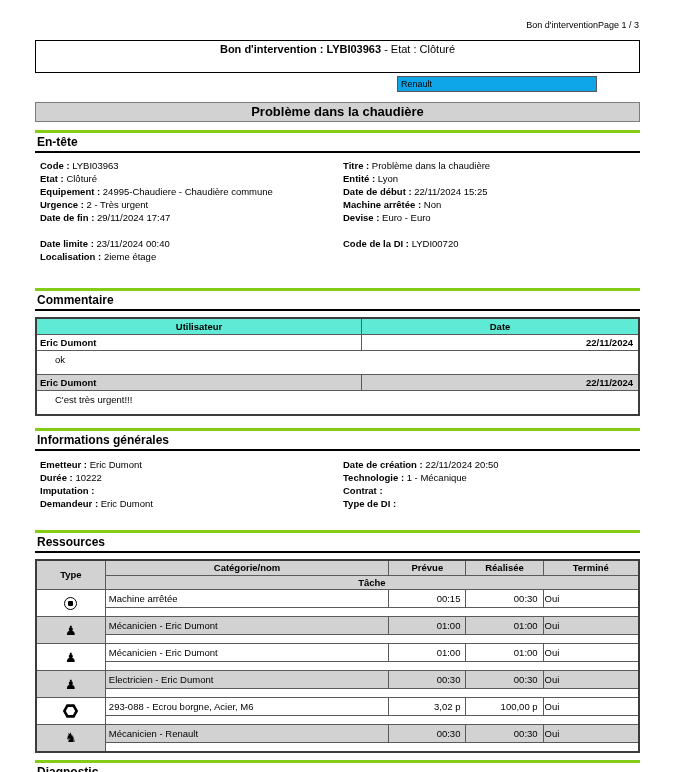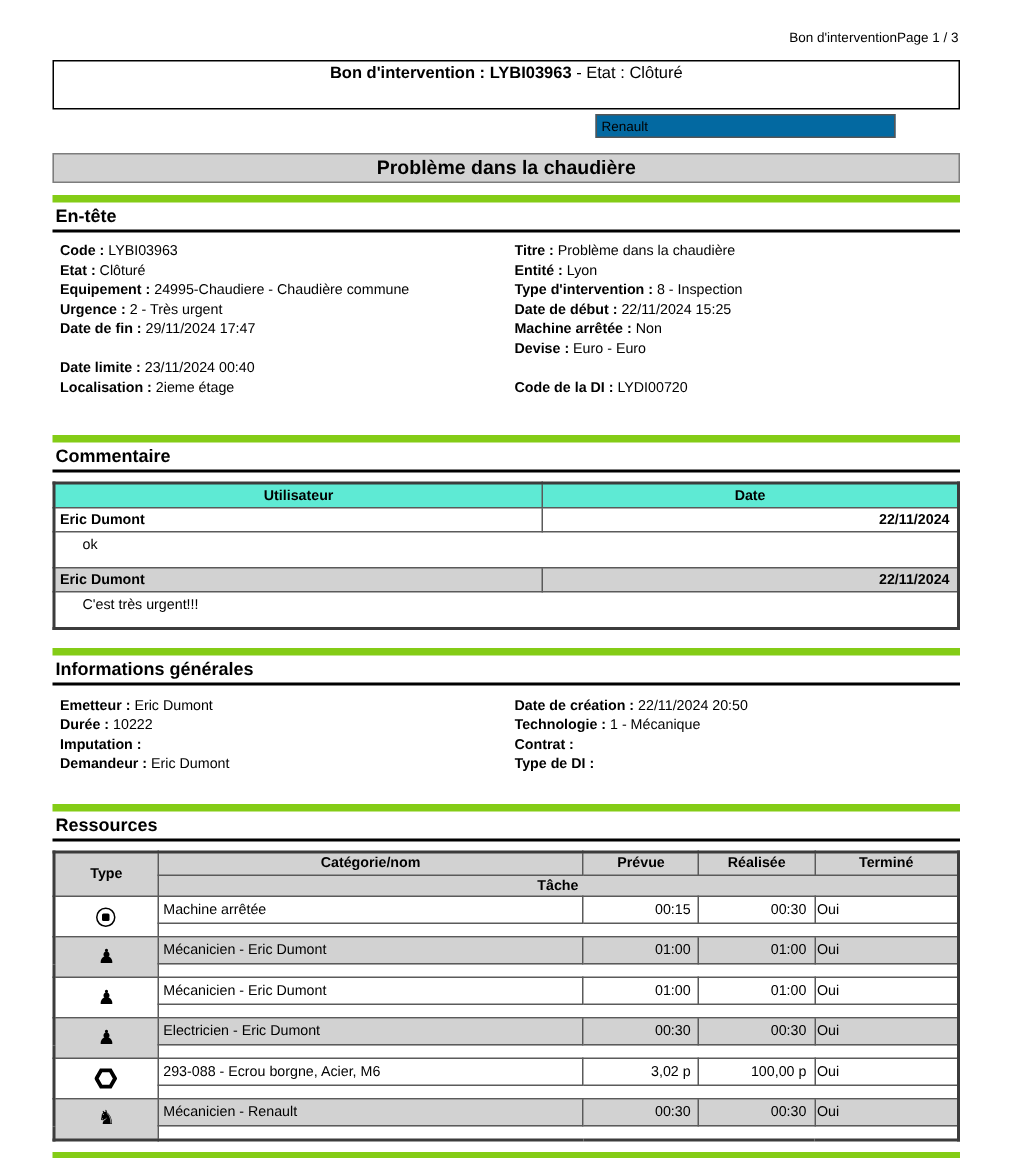--- a/index.html
+++ b/index.html
@@ -17,30 +17,30 @@
   .titlebox {
     margin-top:9px; border:1px solid #000; height:33px; line-height:17px;
     text-align:center; font-size:11px;
   }
   .titlebox b { font-size:11px; }
 
   .clientbox-wrap { height:19px; margin-top:3px; }
   .clientbox {
     display:block; margin-left:362px; width:200px; height:16px;
     border:1px solid #555; font-family:"Liberation Sans", sans-serif;
-    font-size:9px; padding:0 0 0 3px; background:#0369a1;
+    font-size:9px; padding:0 0 0 3px; background:#0ea5e9;
   }
 
   .subjectbar {
     margin-top:7px; background:#d2d2d2; border:1px solid #7d7d7d;
     height:20px; line-height:18px; text-align:center;
     font-weight:bold; font-size:13px;
   }
 
-  .sect { border-top:5px solid #84cc16; padding-top:2px; }
+  .sect { border-top:3px solid #84cc16; padding-top:2px; }
   .sect h2 {
     margin:0; font-size:12px; font-weight:bold;
     border-bottom:2px solid #000; padding:0 2px 2px 2px;
   }
   .mt-a { margin-top:8px; }
   .mt-b { margin-top:25px; }
   .mt-c { margin-top:12px; }
   .mt-d { margin-top:20px; }
   .mt-e { margin-top:7px; }
 
@@ -105,21 +105,20 @@
         <div class="fline"><b>Equipement : </b>24995-Chaudiere - Chaudière commune</div>
         <div class="fline"><b>Urgence : </b>2 - Très urgent</div>
         <div class="fline"><b>Date de fin : </b>29/11/2024 17:47</div>
         <div class="fline">&nbsp;</div>
         <div class="fline"><b>Date limite : </b>23/11/2024 00:40</div>
         <div class="fline"><b>Localisation : </b>2ieme étage</div>
       </div>
     <div class="fcol-r" id="entete-right">
         <div class="fline"><b>Titre : </b>Problème dans la chaudière</div>
         <div class="fline"><b>Entité : </b>Lyon</div>
-        <div class="fline"><b>Type d'intervention : </b>8 - Inspection</div>
         <div class="fline"><b>Date de début : </b>22/11/2024 15:25</div>
         <div class="fline"><b>Machine arrêtée : </b>Non</div>
         <div class="fline"><b>Devise : </b>Euro - Euro</div>
         <div class="fline">&nbsp;</div>
         <div class="fline"><b>Code de la DI : </b>LYDI00720</div>
       </div>
   </div>
 
   <div class="sect mt-b">
     <h2>Commentaire</h2>

